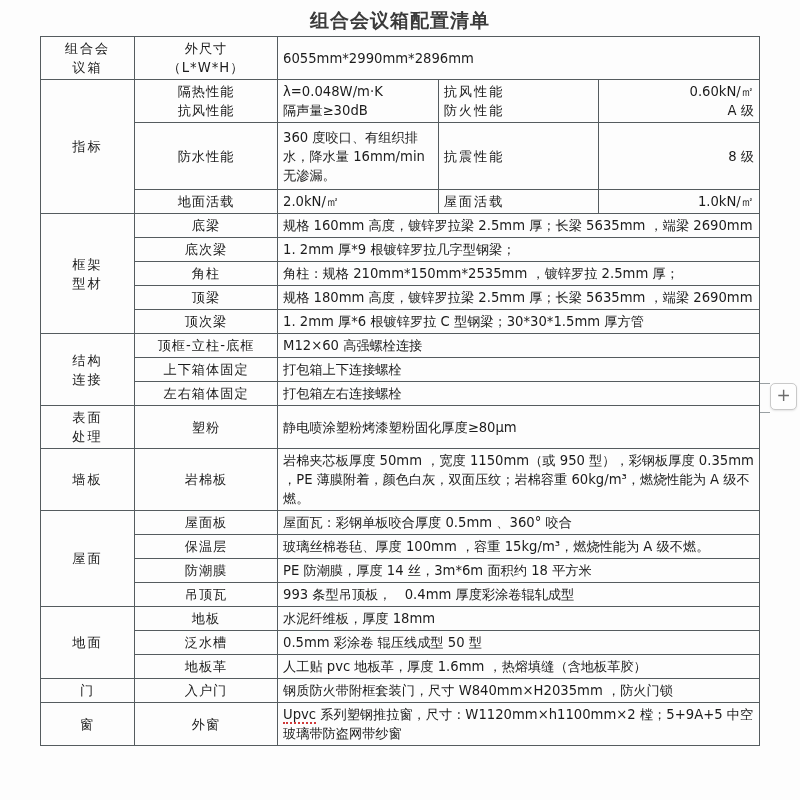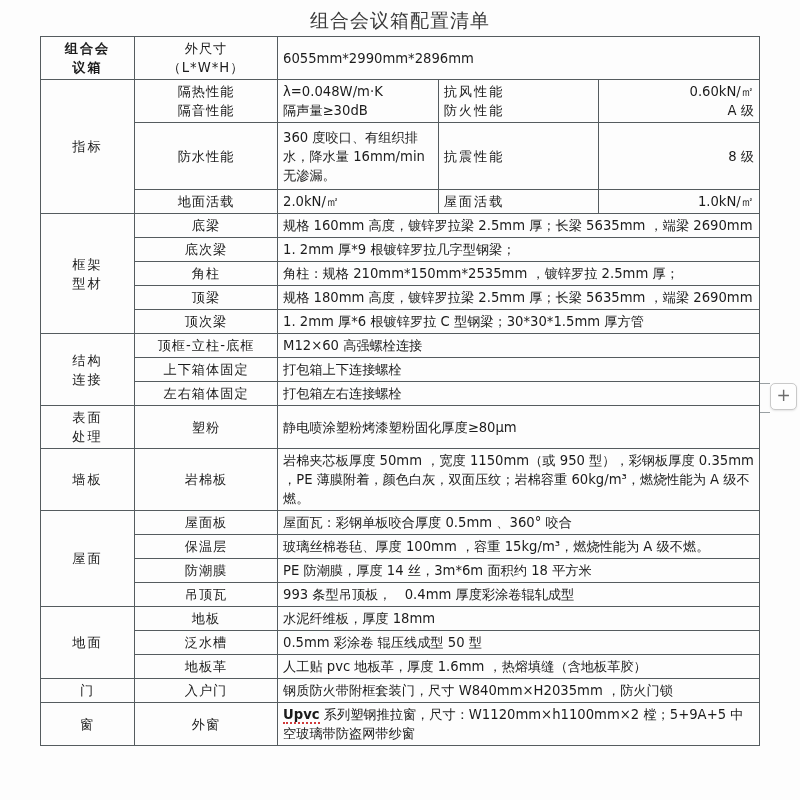--- a/index.html
+++ b/index.html
@@ -24,21 +24,21 @@
   }
   
   .doc-title {
     position: absolute;
     left: 0;
     top: 8px;
     width: 800px;
     text-align: center;
     font-family: "DejaVu Serif", "Liberation Serif", serif;
     font-size: 19px;
-    font-weight: 400;
+    font-weight: 700;
     letter-spacing: 1px;
     color: #3a3a3a;
     line-height: 24px;
   }
   
   .sheet {
     position: absolute;
     left: 40px;
     top: 36px;
     width: 720px;
@@ -55,21 +55,20 @@
     word-break: break-all;
   }
   .c-cat   { width: 83px;  text-align: center; letter-spacing: 2px; }
   .c-item  { width: 132px; text-align: center; letter-spacing: 1px; }
   .c-val   { text-align: left; padding-left: 7px; }
   .c-lbl2  { width: 152px; letter-spacing: 2px; }
   .c-val2  { width: 91px;  text-align: right; }
   .spell {
     border-bottom: 2px dotted #d03a3a;
     padding-bottom: 0px;
-    font-weight: bold;
   }
   
   .plus-btn {
     position: absolute;
     left: 770px;
     top: 383px;
     width: 25px;
     height: 25px;
     border: 1px solid #c9c9c9;
     border-radius: 5px;
@@ -103,31 +102,31 @@
 <body>
 
 <div id="page">
 
   <div class="doc-title">组合会议箱配置清单</div>
 
   <table class="sheet">
     <tbody>
 
       <tr>
-        <td class="c-cat" style="white-space:pre-line;font-weight:bold;">组合会
+        <td class="c-cat" style="white-space:pre-line;">组合会
 议箱</td>
         <td class="c-item" style="white-space:pre-line;margin-top:42px;">外尺寸
 （L*W*H）</td>
         <td class="c-val" colspan="3" style="height:38px;">6055mm*2990mm*2896mm</td>
       </tr>
 
       <tr>
         <td class="c-cat" rowspan="3">指标</td>
         <td class="c-item" style="white-space:pre-line;">隔热性能
-隔音性能</td>
+抗风性能</td>
         <td class="c-val" style="white-space:pre-line;">λ=0.048W/m·K
 隔声量≥30dB</td>
         <td class="c-lbl2" style="white-space:pre-line;">抗风性能
 防火性能</td>
         <td class="c-val2" style="white-space:pre-line;">0.60kN/㎡
 A 级</td>
       </tr>
 
       <tr>
         <td class="c-item">防水性能</td>

